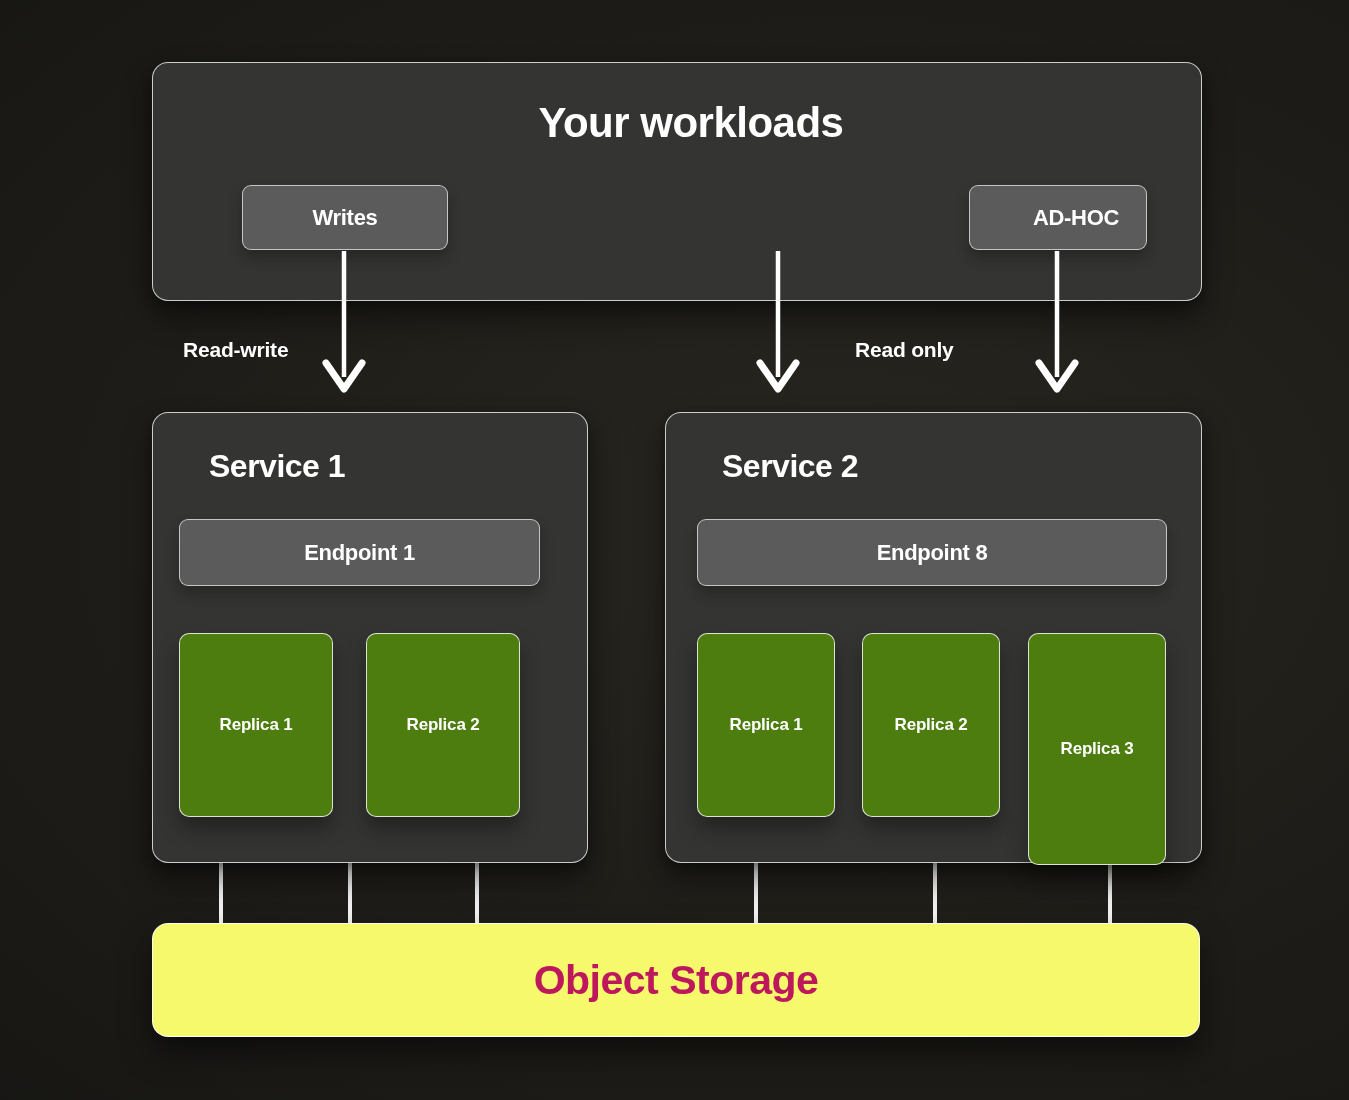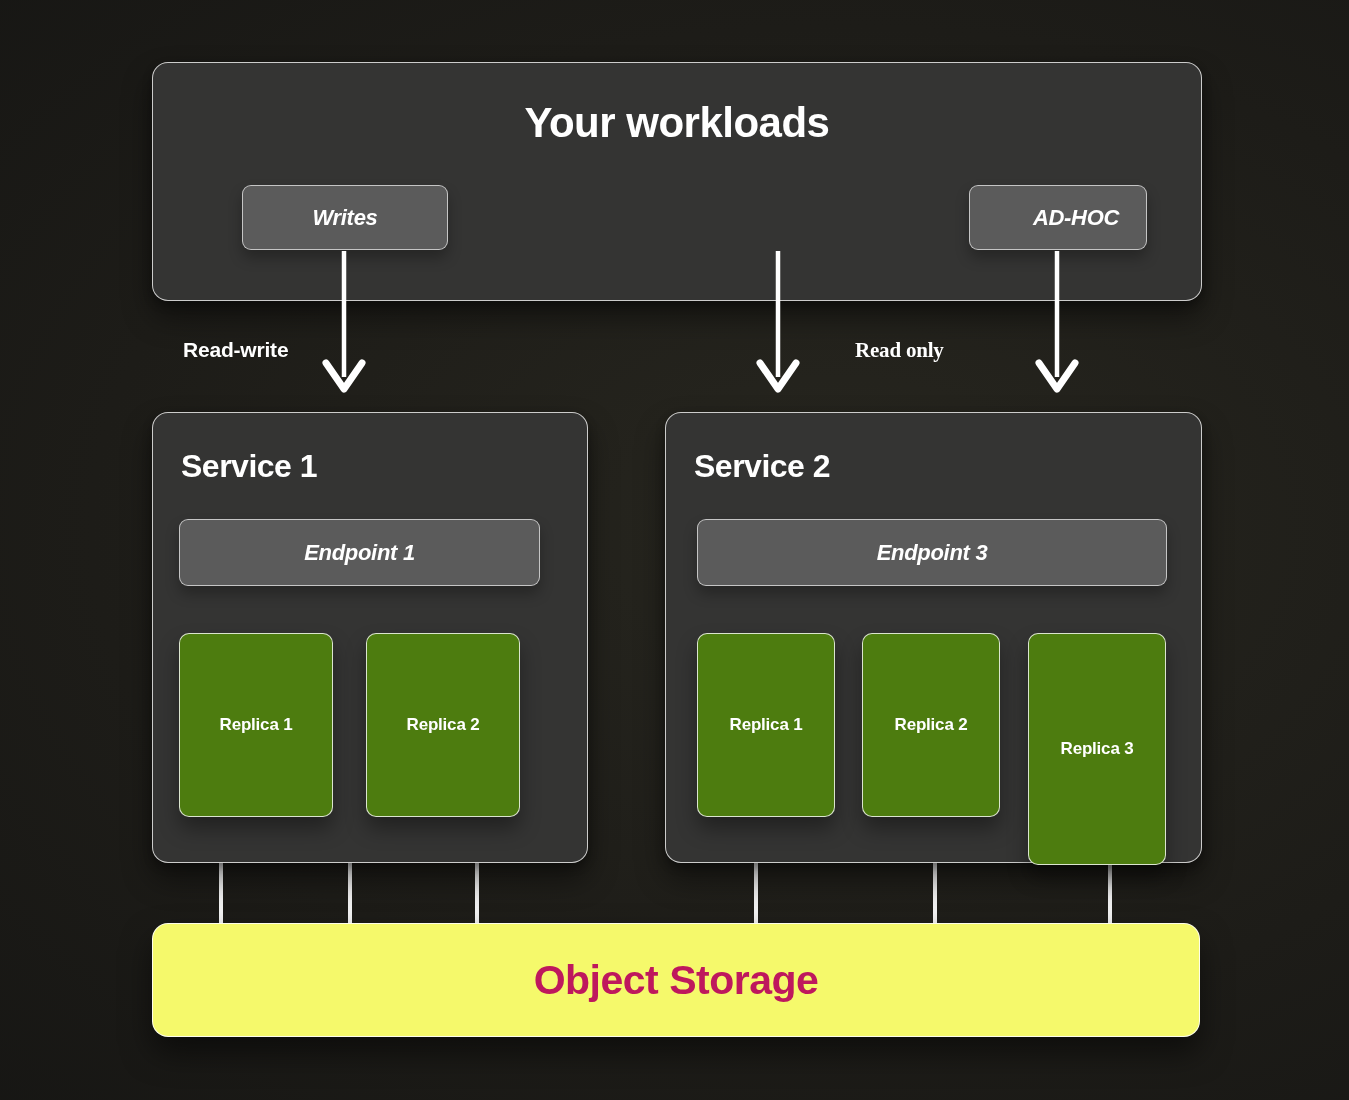--- a/index.html
+++ b/index.html
@@ -17,41 +17,41 @@
     border:1.5px solid rgba(255,255,255,0.75);
     border-radius:16px;
     box-shadow:0 16px 30px rgba(0,0,0,0.45), 0 4px 10px rgba(0,0,0,0.3);
     z-index:2;
   }
   .panel-title{
     position:absolute;
     color:#fff;
     letter-spacing:-0.5px;
     white-space:nowrap;
+    margin-left:28px;
   }
   .workloads-title{
     left:0;right:0;top:35px;
     text-align:center;
     font-size:42px;line-height:50px;font-weight:700;
   }
   .service-title{
     left:28px;top:33px;
     font-size:32px;line-height:40px;font-weight:600;
   }
   .node{
     position:absolute;
     display:flex;align-items:center;justify-content:center;
     background:#5b5b5b;
     border:1px solid rgba(255,255,255,0.65);
     border-radius:9px;
     font-size:22px;font-weight:600;letter-spacing:-0.3px;
     color:#fff;text-align:center;
     box-shadow:0 8px 14px rgba(0,0,0,0.28);
     box-sizing:border-box;
-    font-style:italic;
   }
   .replica{
     position:absolute;
     display:flex;align-items:center;justify-content:center;
     background:#4d7c0f;
     border:1.5px solid rgba(255,255,255,0.8);
     border-radius:10px;
     font-size:17px;font-weight:600;letter-spacing:-0.2px;
     color:#fff;text-align:center;
     box-shadow:0 12px 20px rgba(0,0,0,0.35);
@@ -112,39 +112,39 @@
   <svg class="arrow" style="left:755px;top:251px;" viewBox="0 0 46 146">
     <line x1="23" y1="0" x2="23" y2="126" stroke="#ffffff" stroke-width="4.5"></line>
     <polyline points="5,112 23,138 41,112" fill="none" stroke="#ffffff" stroke-width="7" stroke-linecap="round" stroke-linejoin="round"></polyline>
   </svg>
   <svg class="arrow" style="left:1034px;top:251px;" viewBox="0 0 46 146">
     <line x1="23" y1="0" x2="23" y2="126" stroke="#ffffff" stroke-width="4.5"></line>
     <polyline points="5,112 23,138 41,112" fill="none" stroke="#ffffff" stroke-width="7" stroke-linecap="round" stroke-linejoin="round"></polyline>
   </svg>
 
   <div class="edge-label" style="left:183px;top:335px;">Read-write</div>
-  <div class="edge-label" style="left:855px;top:335px;font-family:Liberation Serif, serif;">Read only</div>
+  <div class="edge-label" style="left:855px;top:335px;">Read only</div>
 
   <div class="panel" style="left:152px;top:412px;width:390px;height:449px;padding-left:44px;">
     <div class="panel-title service-title">Service 1</div>
     <div class="node" style="left:26px;top:106px;width:361px;height:67px;">
       <span>Endpoint 1</span>
     </div>
     <div class="replica" style="left:26px;top:220px;width:154px;height:184px;">
       <span>Replica 1</span>
     </div>
     <div class="replica" style="left:213px;top:220px;width:154px;height:184px;">
       <span>Replica 2</span>
     </div>
   </div>
 
   <div class="panel" style="left:665px;top:412px;width:535px;height:449px;">
     <div class="panel-title service-title">Service 2</div>
     <div class="node" style="left:31px;top:106px;width:470px;height:67px;">
-      <span>Endpoint 3</span>
+      <span>Endpoint 8</span>
     </div>
     <div class="replica" style="left:31px;top:220px;width:138px;height:184px;">
       <span>Replica 1</span>
     </div>
     <div class="replica" style="left:196px;top:220px;width:138px;height:184px;">
       <span>Replica 2</span>
     </div>
     <div class="replica" style="left:362px;top:220px;width:138px;height:232px;">
       <span>Replica 3</span>
     </div>

